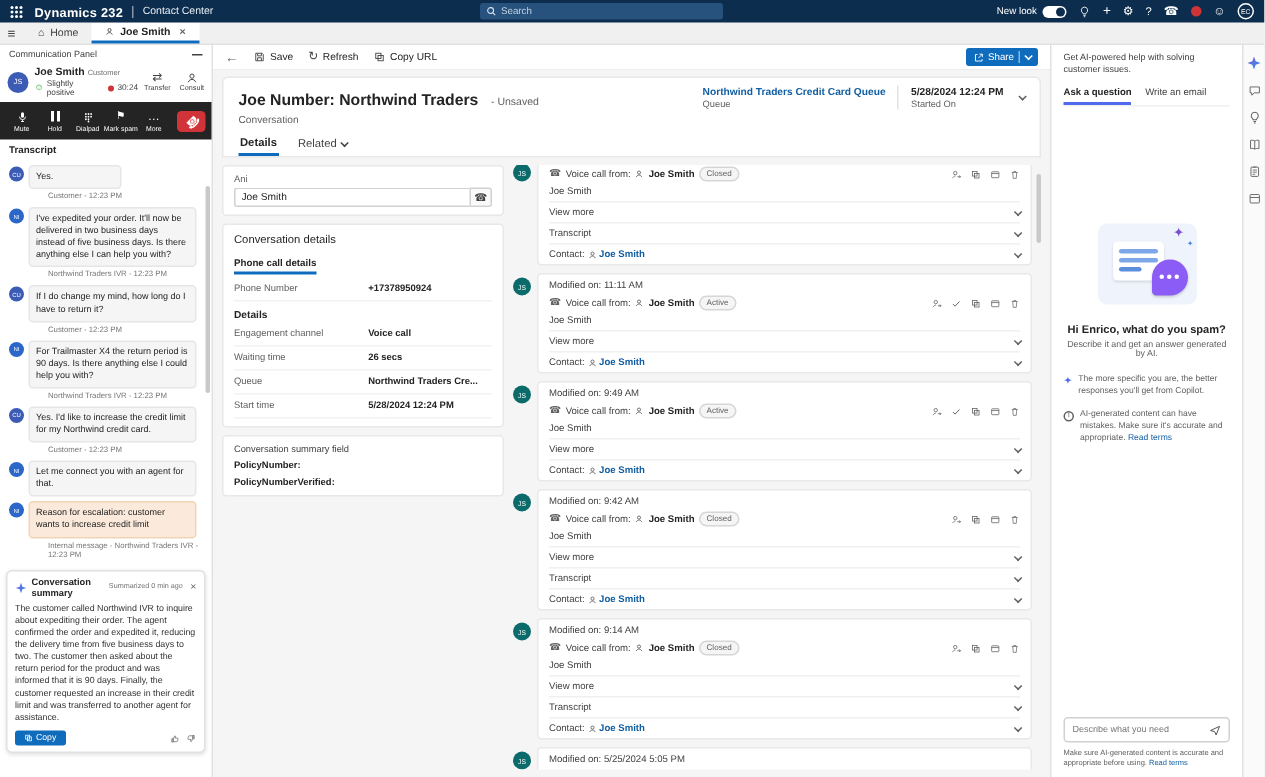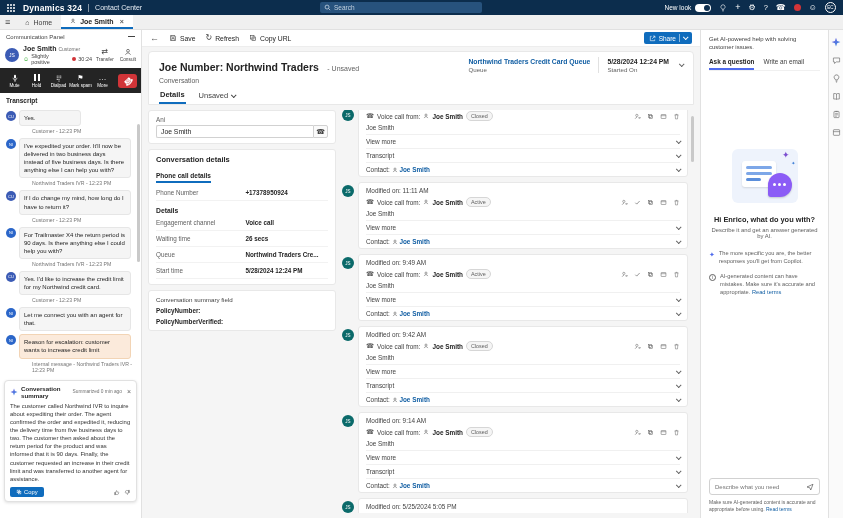--- a/index.html
+++ b/index.html
@@ -97,21 +97,21 @@
   .rtab{font-size:7.5px;color:#424242;padding:2px 1px 3px;cursor:pointer;display:flex;align-items:center;gap:3px;}
   .rtab.active{font-weight:bold;color:#242424;border-bottom:2px solid #0f6cbd;}
   .content{flex:1;display:flex;gap:6px;padding:5px 6px;overflow:hidden;}
   
   .formcol{width:188px;flex:none;display:flex;flex-direction:column;gap:5px;overflow:hidden;}
   .card{background:#fff;border:1px solid #e8e8e8;border-radius:3px;padding:5px 7px;}
   .fldlbl{font-size:6.3px;color:#616161;margin-bottom:2px;}
   .anirow{display:flex;}
   .aniinput{flex:1;height:13px;border:1px solid #d1d1d1;border-right:0;border-radius:2px 0 0 2px;font-size:6.8px;color:#242424;padding:0 4px;outline:0;}
   .anibtn{width:15px;height:13px;border:1px solid #d1d1d1;border-radius:0 2px 2px 0;display:flex;align-items:center;justify-content:center;font-size:7px;color:#424242;cursor:pointer;background:#fafafa;}
-  .cardtitle{font-size:7.5px;font-weight:bold;color:#242424;}
+  .cardtitle{font-size:7.5px;font-weight:normal;color:#242424;}
   .subtab{display:inline-block;font-size:6.5px;font-weight:bold;color:#242424;border-bottom:2px solid #0f6cbd;padding:6px 0 2px;margin-bottom:2px;}
   .frow{display:flex;align-items:center;padding:4px 0;border-bottom:1px solid #f2f2f2;}
   .frow .fl{width:52%;font-size:6.3px;color:#616161;}
   .frow .fv{font-size:6.3px;font-weight:bold;color:#242424;}
   .subhead{font-size:6.8px;font-weight:bold;color:#242424;padding:6px 0 1px;}
   .sumfield-title{font-size:6.2px;color:#424242;}
   .sumfield{font-size:6.3px;font-weight:bold;color:#242424;margin-top:4px;}
   
   .timelinecol{flex:1;min-width:0;position:relative;overflow:hidden;padding-right:6px;}
   .titem{display:flex;gap:4px;margin-bottom:5px;}
@@ -171,21 +171,21 @@
       <i></i>
       <i></i>
       <i></i>
       <i></i>
       <i></i>
       <i></i>
       <i></i>
       <i></i>
       <i></i>
     </span>
-  <span class="brand">Dynamics 324</span>
+  <span class="brand">Dynamics 232</span>
   <span class="tb-div"></span>
   <span class="appname">Contact Center</span>
   <div class="search">
     <svg class="ic" style="width:7px;height:7px" viewBox="0 0 16 16">
         <circle cx="7" cy="7" r="4.5" fill="none" stroke="#dce6f0" stroke-width="1.6"></circle>
         <path d="M10.5 10.5L14 14" stroke="#dce6f0" stroke-width="1.6"></path>
       </svg>
     <input placeholder="Search" style="">
   </div>
   <div class="tb-right">
@@ -454,21 +454,21 @@
             <div class="rh-cl">Started On</div>
           </div>
           <span class="chev rh-chev"></span>
         </div>
       </div>
       <div class="rh-tabs" id="record-tabs">
           <span class="rtab active">
             <span>Details</span>
           </span>
           <span class="rtab">
-            <span>Unsaved</span>
+            <span>Related</span>
             <span class="chev"></span>
           </span>
         </div>
     </div>
 
     <div class="content">
 
       <div class="formcol">
         <div class="card">
           <div class="fldlbl">Ani</div>
@@ -817,21 +817,21 @@
           <i></i>
           <i></i>
           <i class="short"></i>
         </div>
       <div class="cp-bubble">
           <i></i>
           <i></i>
           <i></i>
         </div>
     </div>
-    <div class="cp-greet">Hi Enrico, what do you with?</div>
+    <div class="cp-greet">Hi Enrico, what do you spam?</div>
     <div class="cp-desc">Describe it and get an answer generated by AI.</div>
     <div class="cp-tips" id="copilot-tips">
         <div class="cp-tip">
           <span class="tico">✦</span>
           <span class="ttext">The more specific you are, the better responses you'll get from Copilot.</span>
         </div>
         <div class="cp-tip">
           <i class="infoico">i</i>
           <span class="ttext">AI-generated content can have mistakes. Make sure it's accurate and appropriate. <span class="cp-link">Read terms</span></span>
         </div>

